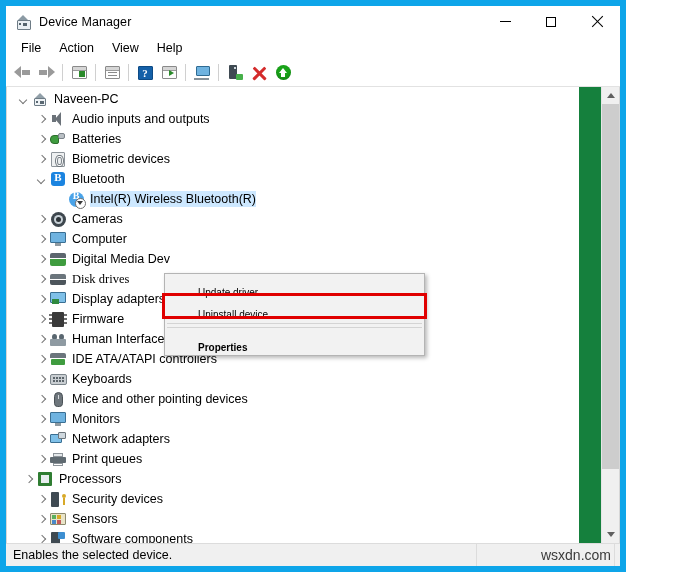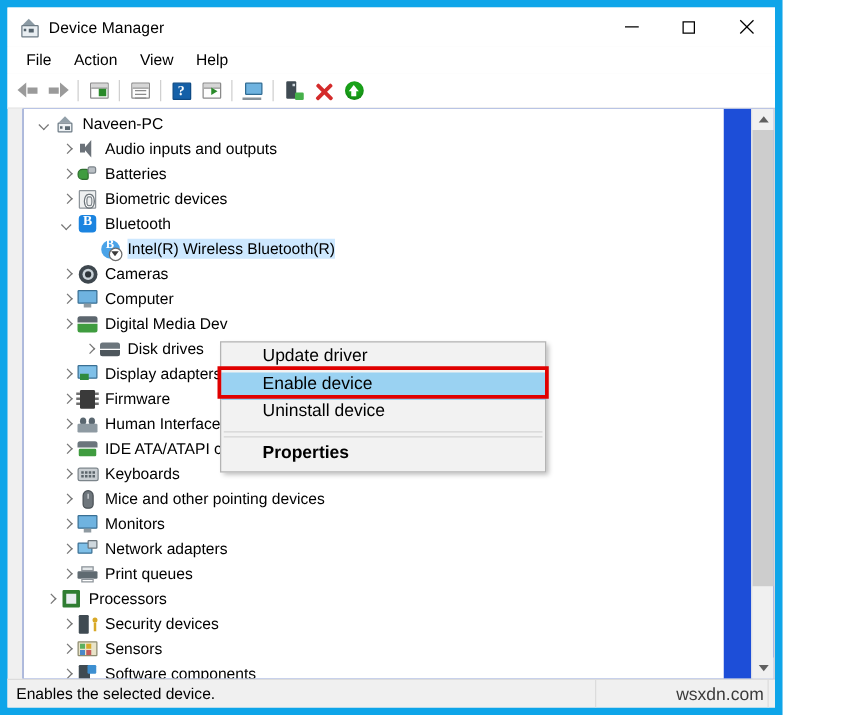--- a/index.html
+++ b/index.html
@@ -141,23 +141,23 @@
   .up-g:before{
     content:"";position:absolute;left:3.5px;top:3px;width:0;height:0;
     border-left:4px solid transparent;border-right:4px solid transparent;
     border-bottom:5px solid #fff;
   }
   .up-g:after{
     content:"";position:absolute;left:5.5px;top:7px;width:4px;height:5px;background:#fff;
   }
   
   .content{
-    flex:1 1 auto;position:relative;background:#1d4ed8;
+    flex:1 1 auto;position:relative;background:#15803d;
     border:1px solid #d7d7d7;border-top:none;border-bottom:none;
-    margin:0 0 0 12px;overflow:hidden;display:flex;gap:22px;
+    margin:0 0 0 0;overflow:hidden;display:flex;gap:22px;
   }
   .treepane{
     flex:1 1 auto;position:relative;overflow:hidden;background:#fff;
     padding-top:2px;
   }
   .row{
     height:20px;display:flex;align-items:center;position:relative;
     white-space:nowrap;
   }
   .row .twisty{
@@ -299,22 +299,22 @@
     font-size:14px;color:#3b3b3b;
   }
   
   .ctxmenu{
     position:absolute;left:157px;top:186px;width:261px;
     background:#f2f2f2;border:1px solid #b4b4b4;
     box-shadow:2px 2px 4px rgba(0,0,0,.28);
     z-index:40;padding:2px 0;box-sizing:border-box;
   }
   .ctxitem{
-    height:22px;display:flex;align-items:flex-start;padding-left:33px;
-    font-size:14px;color:#000;position:relative;box-sizing:border-box;
+    height:22px;display:flex;align-items:flex-end;padding-left:33px;
+    font-size:10px;color:#000;position:relative;box-sizing:border-box;
   }
   .ctxitem.highlight{background:#9ad2f2;}
   .ctxitem.bold{font-weight:bold;}
   .ctxsep{height:1px;background:#d4d4d4;margin:3px 2px;}
   .ctx-annot{
     position:absolute;left:155px;top:206px;width:265px;height:26px;
     border:3px solid #e00000;box-sizing:border-box;z-index:45;pointer-events:none;
   }
 </style>
 </head>
@@ -501,21 +501,21 @@
             <span class="chev"></span>
           </span>
           <span class="ico">
             <span class="i-dmd">
               <span class="t"></span>
               <span class="b"></span>
             </span>
           </span>
           <span class="lbl">Digital Media Dev</span>
         </div>
-        <div class="row" style="padding-left: 44px;">
+        <div class="row" style="padding-left: 26px; font-family: Liberation Serif, serif;">
           <span class="twisty">
             <span class="chev"></span>
           </span>
           <span class="ico">
             <span class="i-dsk">
               <span class="u"></span>
               <span class="l"></span>
             </span>
           </span>
           <span class="lbl">Disk drives</span>
@@ -679,23 +679,20 @@
         </div>
       <div class="thumb" style="top:17px;height:365px;"></div>
       <div class="sb-btn down">
           <span class="a"></span>
         </div>
     </div>
 
     <div class="ctxmenu" id="ctxmenu">
         <div class="ctxitem">
           <span>Update driver</span>
-        </div>
-        <div class="ctxitem highlight">
-          <span>Enable device</span>
         </div>
         <div class="ctxitem">
           <span>Uninstall device</span>
         </div>
         <div class="ctxsep"></div>
         <div class="ctxsep"></div>
         <div class="ctxitem bold">
           <span>Properties</span>
         </div>
       </div>

